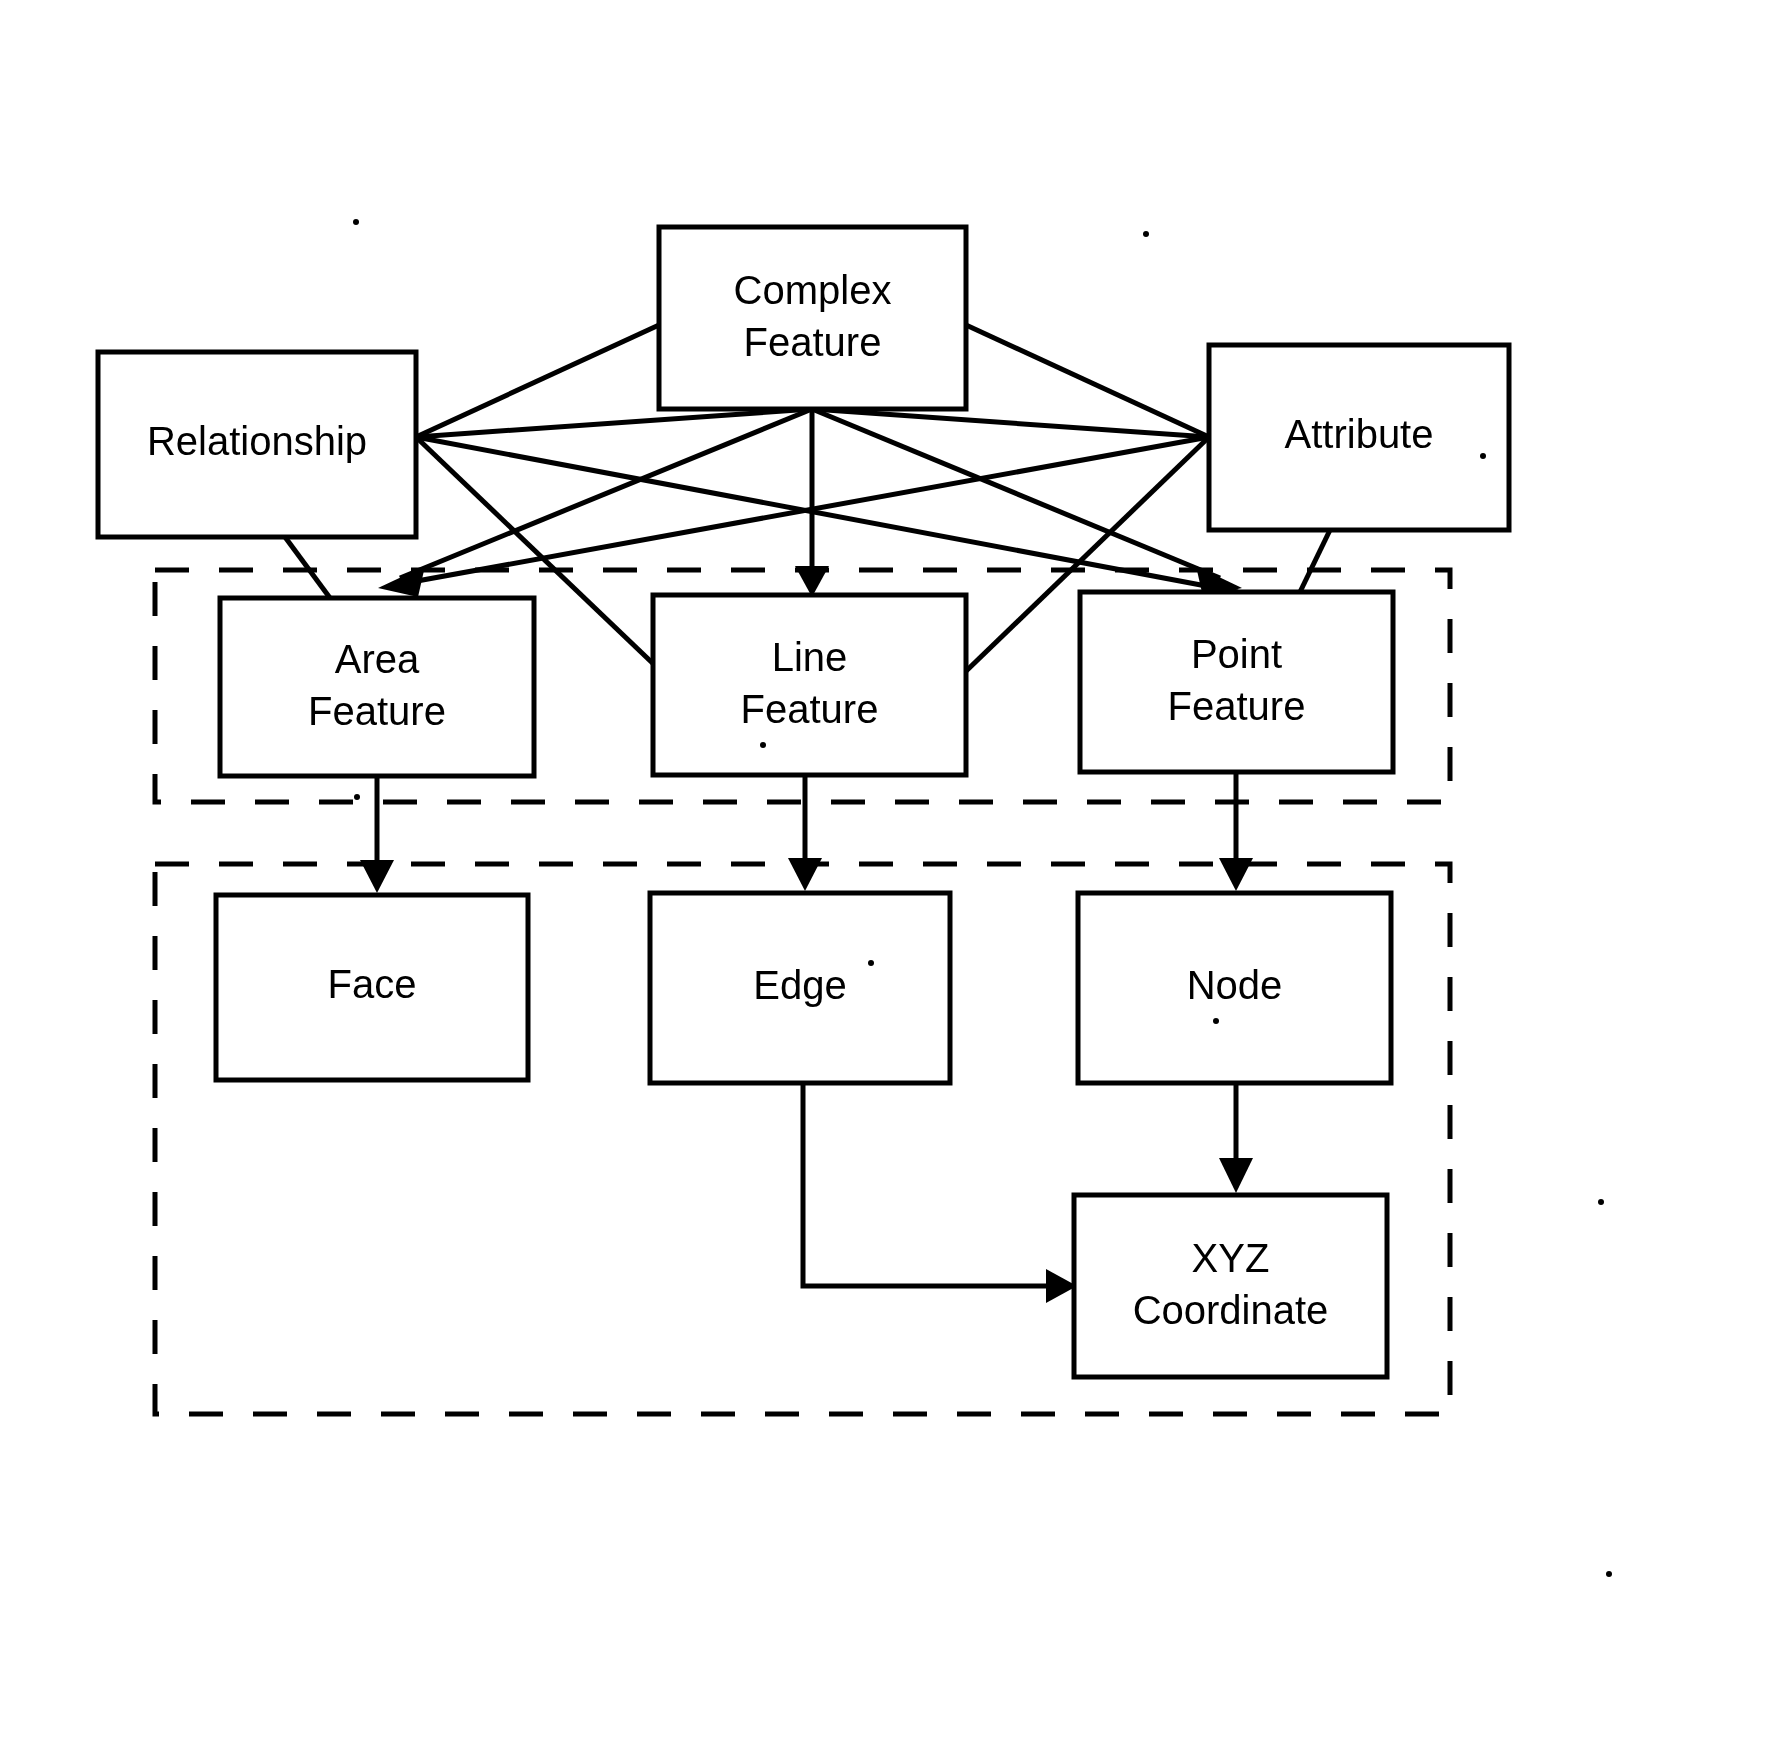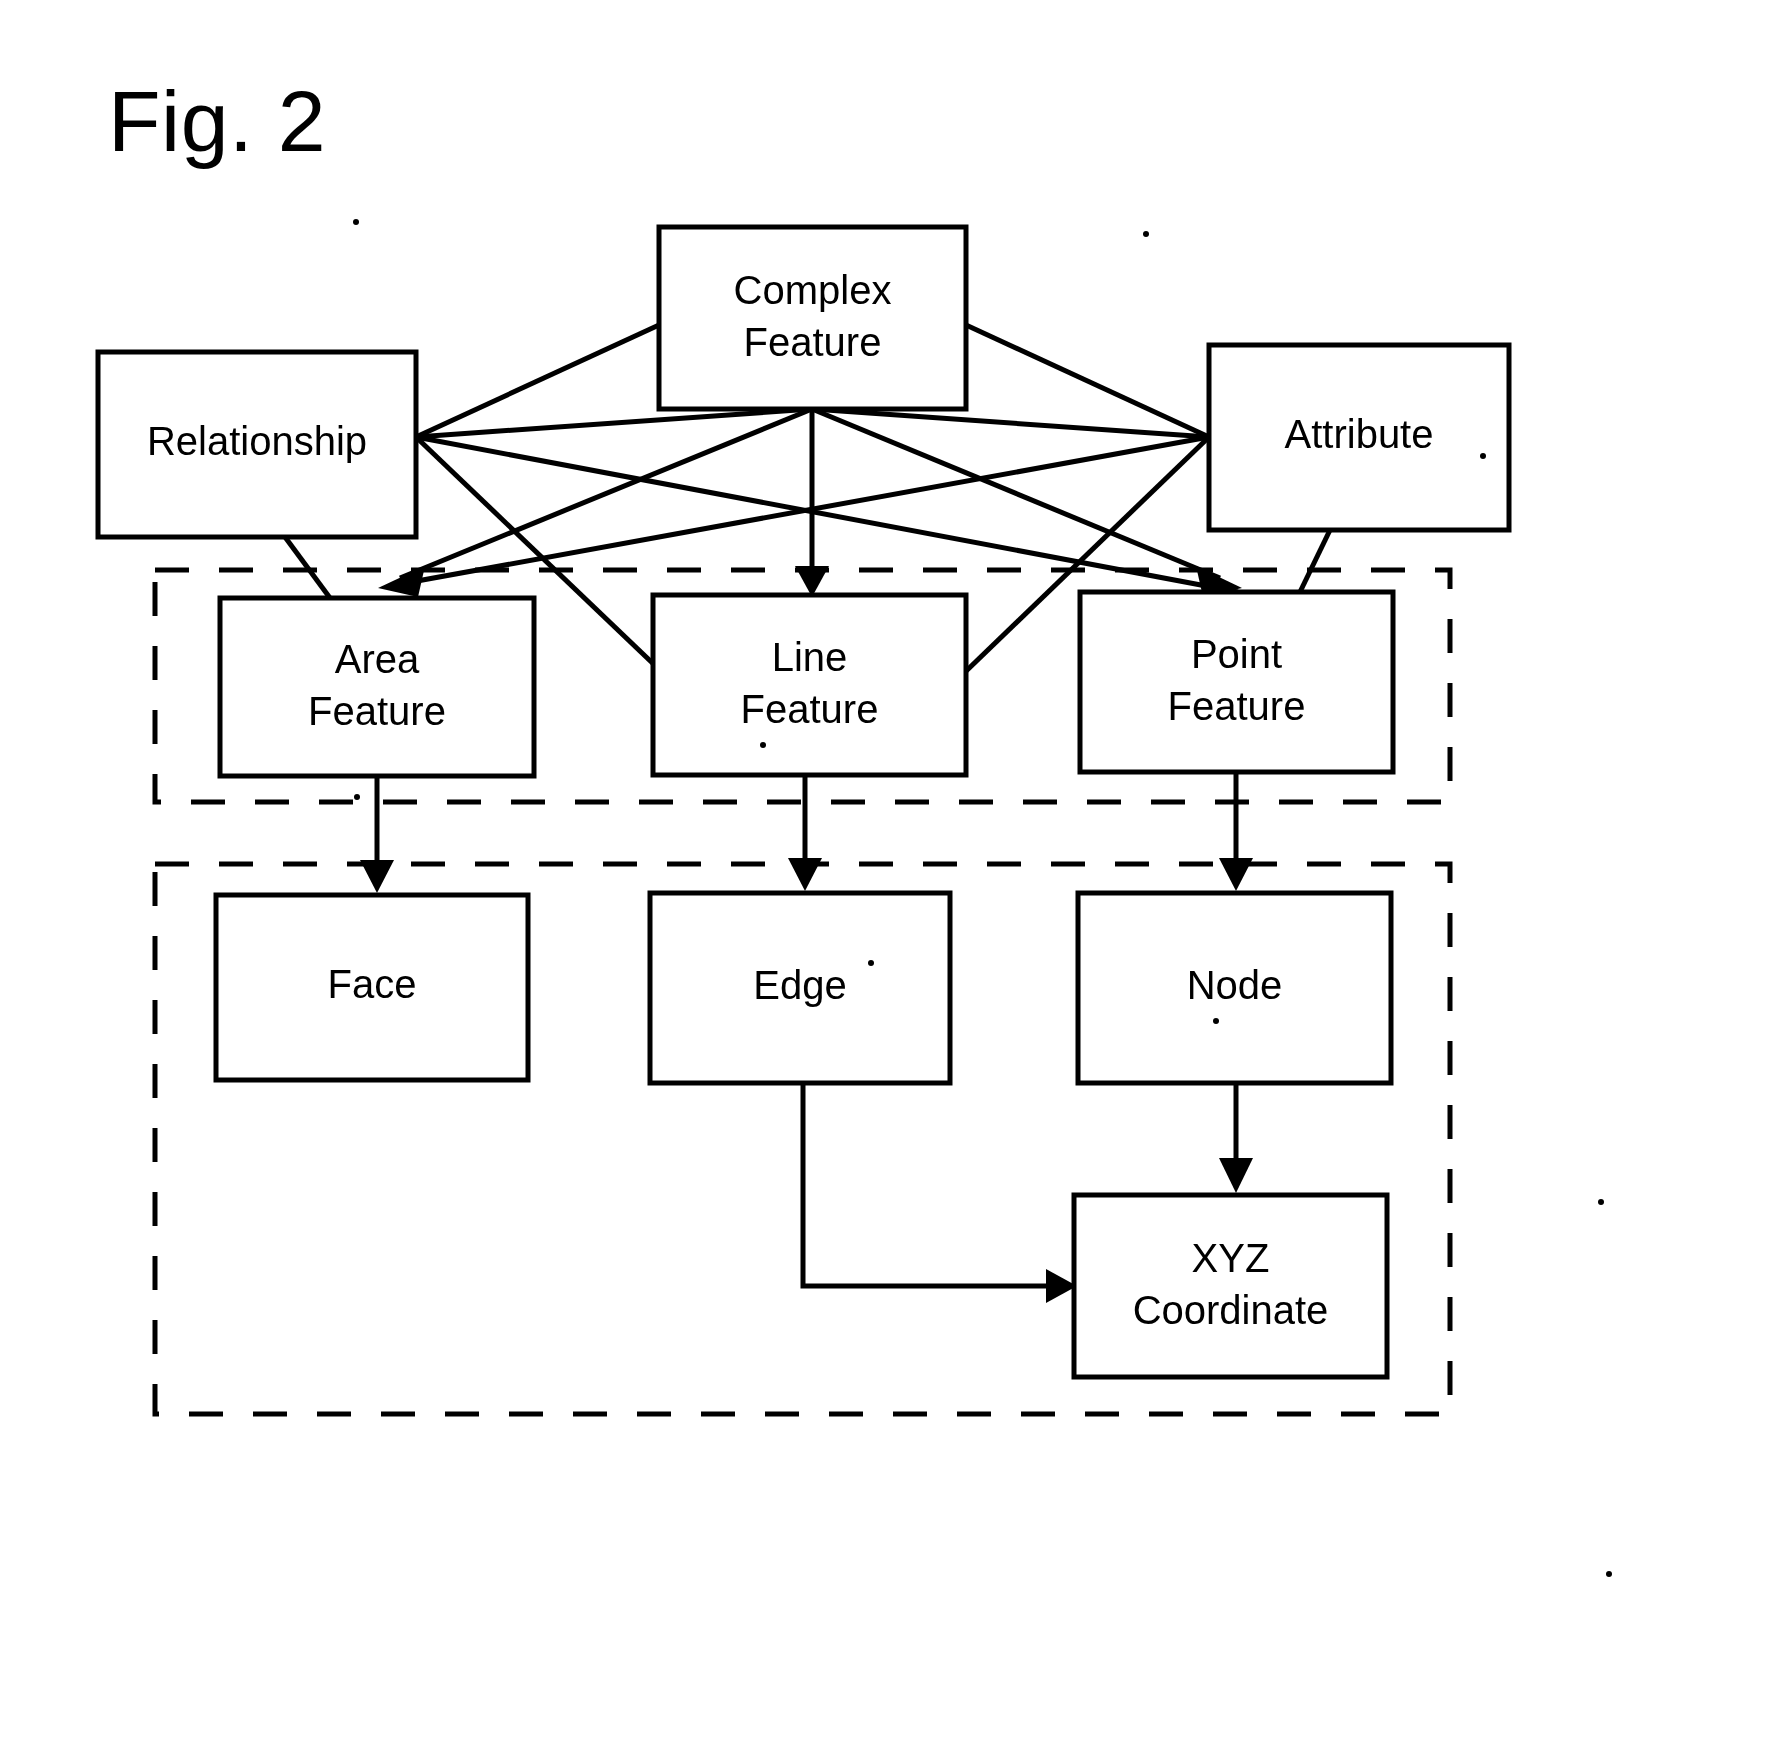--- a/index.html
+++ b/index.html
@@ -70,21 +70,20 @@
   }
   .speck {
     fill: #000000;
   }
 </style>
 </head>
 <body>
 
 <div id="figure-root">
 
-  <div class="fig-title">Fig. 2</div>
 
   <svg class="diagram" viewBox="0 0 1787 1738">
 
     <g>
       <rect id="r-feature" class="region-rect" x="155" y="570" width="1295" height="232"></rect>
     </g>
     <g>
       <rect id="r-geometry" class="region-rect" x="155" y="864" width="1295" height="550"></rect>
     </g>
 

